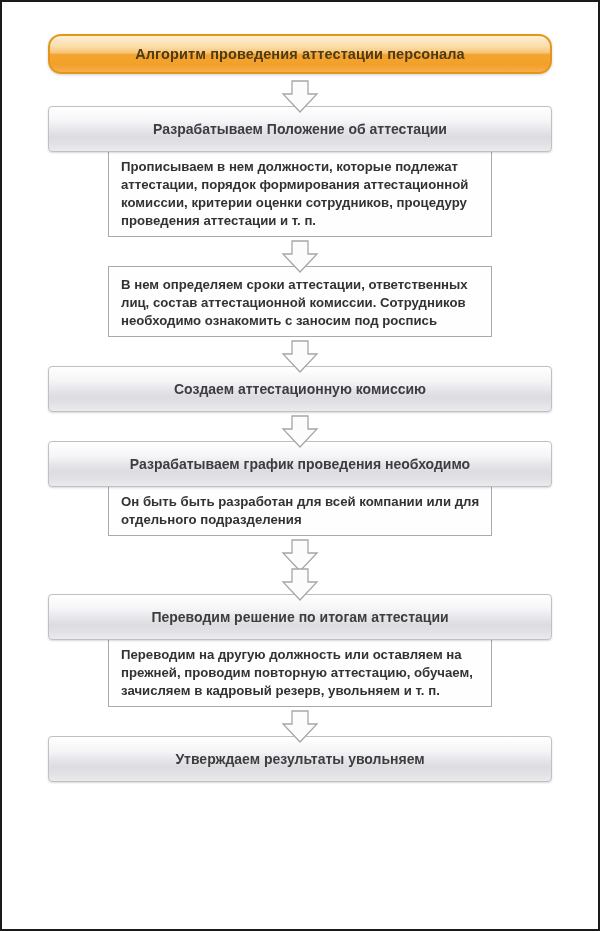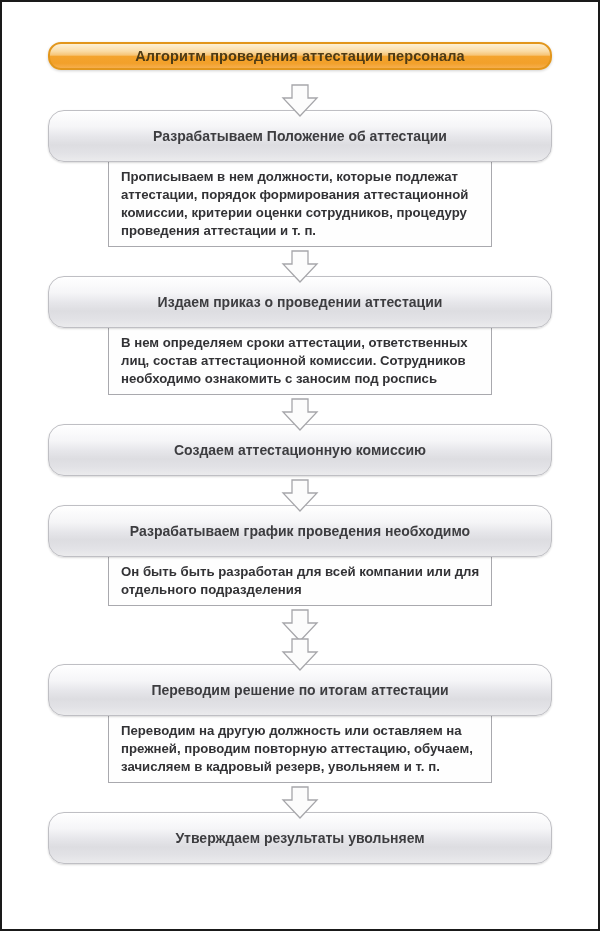--- a/index.html
+++ b/index.html
@@ -9,21 +9,21 @@
     height: 931px;
     background: #ffffff;
     border: 2px solid #1a1a1a;
     overflow: hidden;
     font-family: "Liberation Sans", "DejaVu Sans", sans-serif;
   }
   .canvas { padding-top: 26px; }
 
   
   .title-bar {
-    width: 504px; height: 28px; margin: 14px auto;
+    width: 504px; height: 40px; margin: 6px auto;
     border: 2px solid #E2961C; border-radius: 13px;
     background: linear-gradient(180deg,
       #FDF0D6 0%, #FADCA6 30%, #F7C578 46%,
       #F4A42E 52%, #F2A02A 80%, #F6AE4C 100%);
     display: flex; align-items: center; justify-content: center;
     box-shadow: 0 1px 3px rgba(0,0,0,0.18);
   }
   .title-bar .title-text {
     font-size: 14.5px; font-weight: bold; color: #4E3B15; letter-spacing: .1px;
   }
@@ -31,22 +31,22 @@
   
   .arrow-row {
     display: flex; justify-content: center;
     position: relative; z-index: 5;
     height: 33px; margin: 3px 0 -7px;
   }
 
   
   .step-bar {
     position: relative; z-index: 2;
-    width: 504px; height: 52px; margin: 0 auto;
-    border: 1px solid #BFBFC4; border-radius: 16px;
+    width: 504px; height: 46px; margin: 0 auto;
+    border: 1px solid #BFBFC4; border-radius: 4px;
     background: linear-gradient(180deg,
       #FFFFFF 0%, #F5F5F7 32%, #E6E6EA 52%,
       #DDDDE1 68%, #E2E2E6 84%, #EBEBED 100%);
     display: flex; align-items: center; justify-content: center;
     box-shadow: 0 1px 2px rgba(0,0,0,0.15);
   }
   .step-bar .bar-text {
     font-size: 14px; font-weight: bold; color: #3D3D40;
   }
 
@@ -81,23 +81,20 @@
     </div>
     <div class="step-desc">Прописываем в нем должности, которые подлежат аттестации, порядок формирования аттестационной комиссии, критерии оценки сотрудников, процедуру проведения аттестации и т. п.</div>
   </div>
 
   <div class="arrow-row">
     <svg width="40" height="33" viewBox="0 0 40 33">
       <path d="M12 1 H28 V14 H37 L20 32 L3 14 H12 Z" fill="#FCFCFC" stroke="#A6A6AA" stroke-width="1.3"></path>
     </svg>
   </div>
   <div class="step">
-    <div class="step-bar">
-      <span class="bar-text">Издаем приказ о проведении аттестации</span>
-    </div>
     <div class="step-desc">В нем определяем сроки аттестации, ответственных лиц, состав аттестационной комиссии. Сотрудников необходимо ознакомить с заносим под роспись</div>
   </div>
 
   <div class="arrow-row">
     <svg width="40" height="33" viewBox="0 0 40 33">
       <path d="M12 1 H28 V14 H37 L20 32 L3 14 H12 Z" fill="#FCFCFC" stroke="#A6A6AA" stroke-width="1.3"></path>
     </svg>
   </div>
   <div class="step">
     <div class="step-bar">

